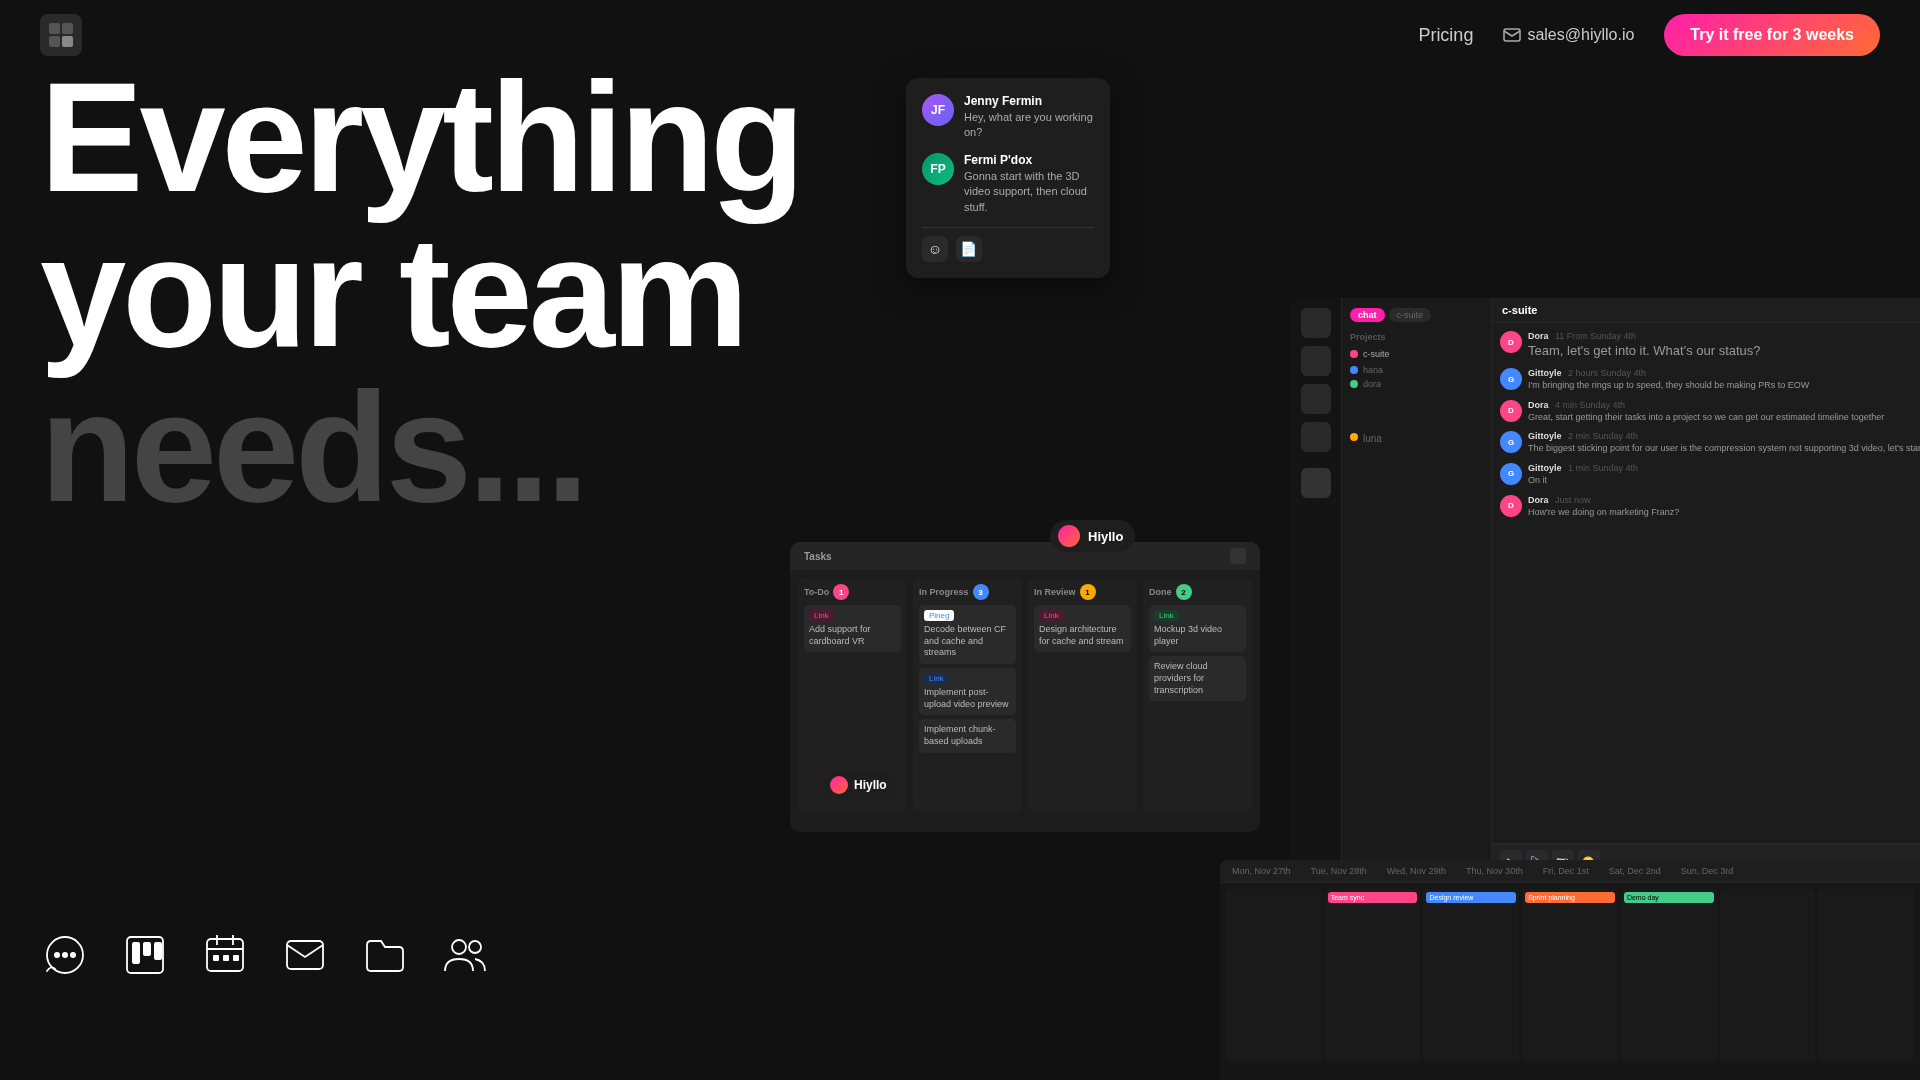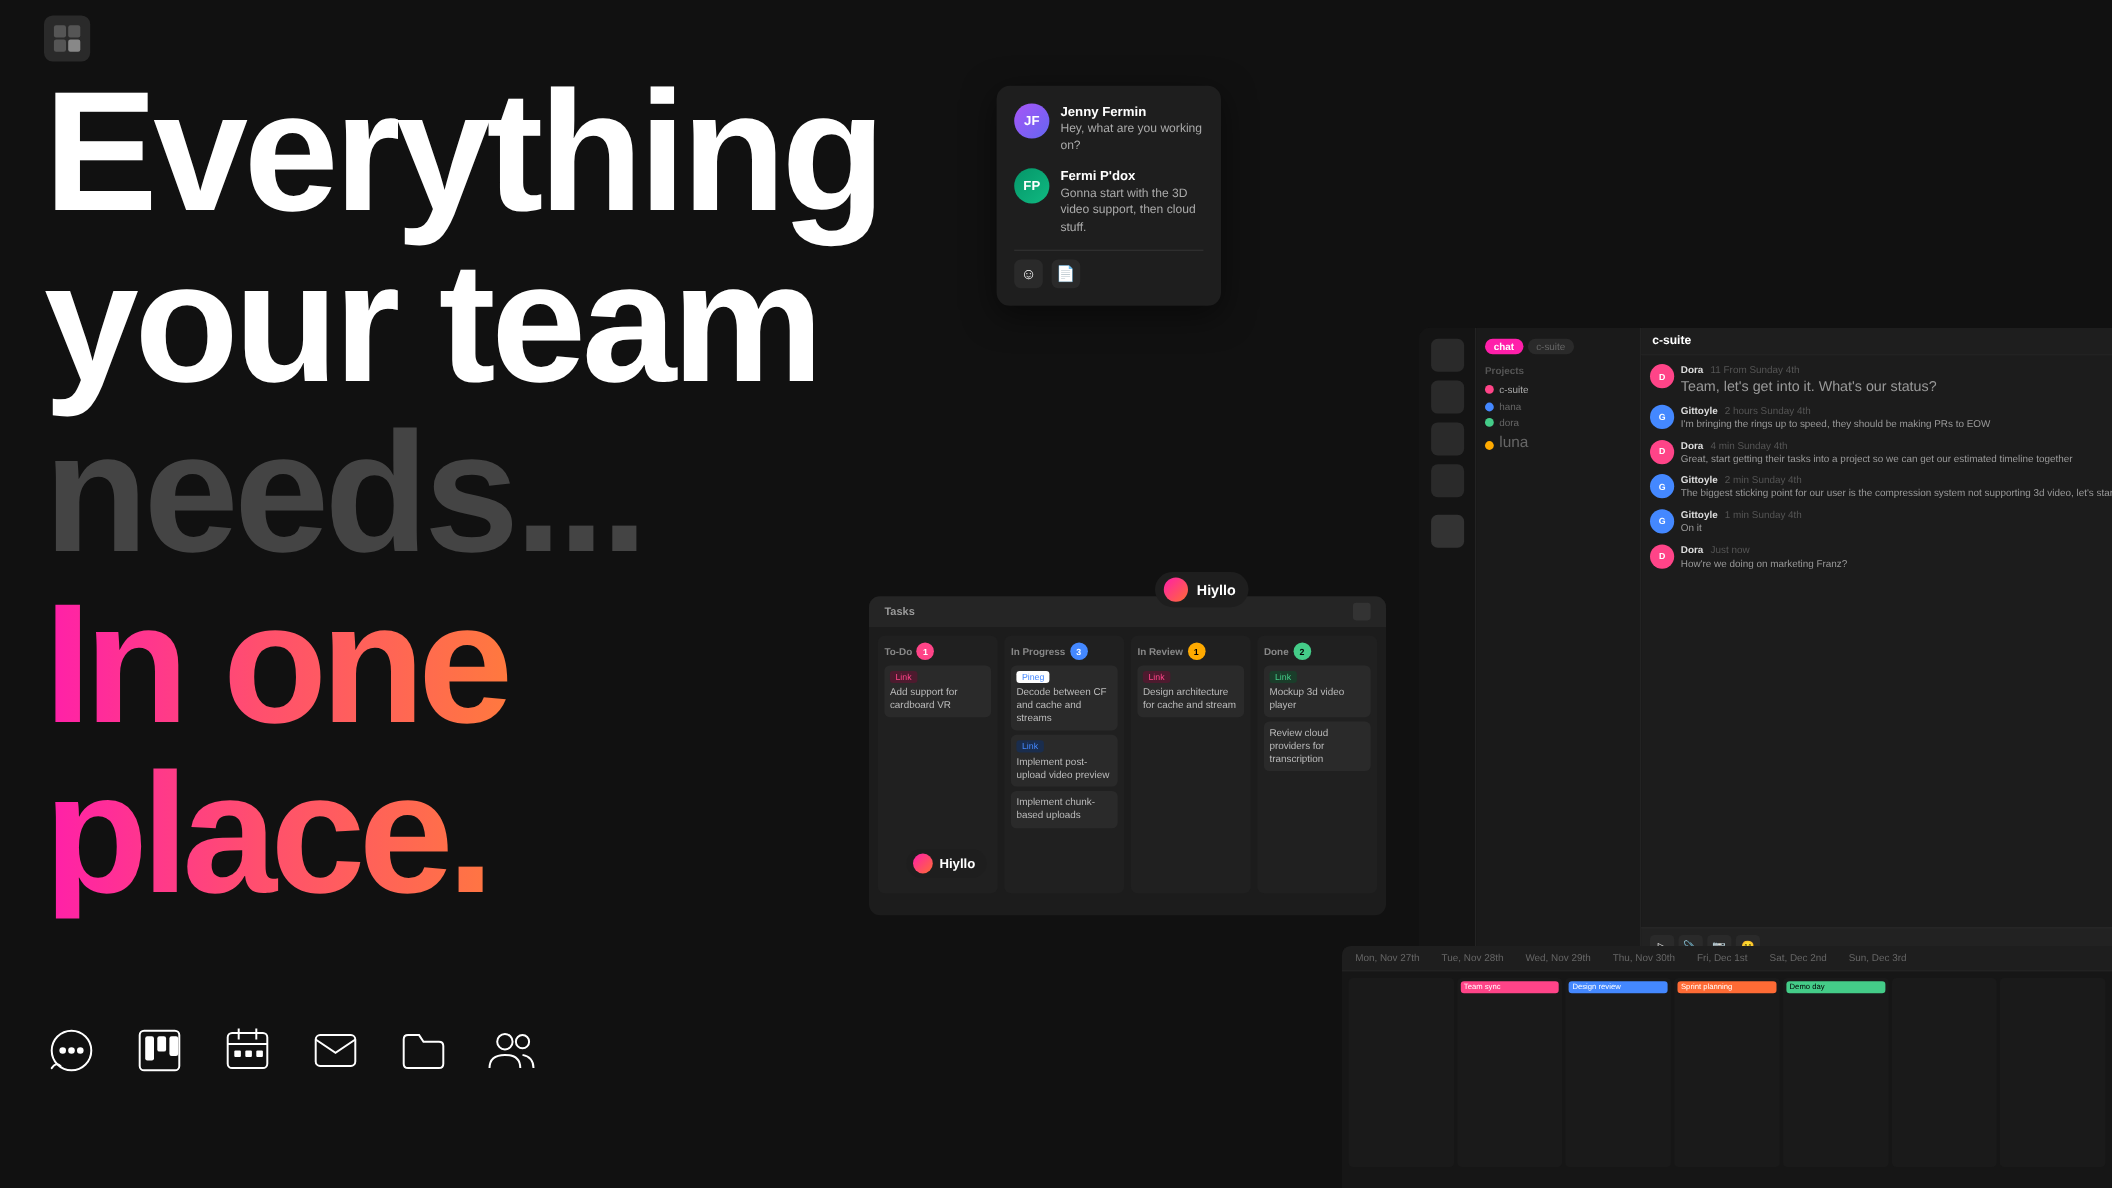--- a/index.html
+++ b/index.html
@@ -246,27 +246,39 @@
     <div class="logo-icon">
       <svg width="28" height="28" viewBox="0 0 28 28" fill="none">
         <rect x="2" y="2" width="11" height="11" rx="2" fill="#555"></rect>
         <rect x="15" y="2" width="11" height="11" rx="2" fill="#555"></rect>
         <rect x="2" y="15" width="11" height="11" rx="2" fill="#555"></rect>
         <rect x="15" y="15" width="11" height="11" rx="2" fill="#888"></rect>
       </svg>
     </div>
   </div>
 
+  <div class="nav-right">
+    <a class="nav-pricing">Pricing</a>
+
+    <div class="nav-email">
+      <svg width="18" height="14" viewBox="0 0 18 14" fill="none" stroke="#aaa" stroke-width="1.5">
+        <rect x="1" y="1" width="16" height="12" rx="2"></rect>
+        <path d="M1 3l8 5 8-5"></path>
+      </svg>
+      <span>sales@hiyllo.io</span>
+    </div>
+
+    <button class="nav-cta">Try it free for 3 weeks</button>
+  </div>
 </nav>
 
 <div class="hero">
   <div class="hero-line1">Everything</div>
   <div class="hero-line2">your team</div>
   <div class="hero-line3">needs...</div>
-  <div class="hero-line4">In one place.</div>
 </div>
 
 <div class="icons-row">
 
   <div class="feature-icon">
     <svg viewBox="0 0 44 44">
       <circle cx="22" cy="22" r="18"></circle>
       <circle cx="14" cy="22" r="3" fill="#fff" stroke="none"></circle>
       <circle cx="22" cy="22" r="3" fill="#fff" stroke="none"></circle>
       <circle cx="30" cy="22" r="3" fill="#fff" stroke="none"></circle>
@@ -358,21 +370,21 @@
     <div style="font-size:9px;color:#555;margin-bottom:5px;font-weight:600;">Projects</div>
     <div style="font-size:9px;color:#aaa;padding:2px 0;display:flex;align-items:center;gap:5px;">
       <span style="width:8px;height:8px;background:#ff4488;border-radius:50%;display:inline-block;"></span>c-suite
     </div>
     <div style="font-size:9px;color:#666;padding:2px 0;display:flex;align-items:center;gap:5px;margin-top:2px;">
       <span style="width:8px;height:8px;background:#4488ff;border-radius:50%;display:inline-block;"></span>hana
     </div>
     <div style="font-size:9px;color:#666;padding:2px 0;display:flex;align-items:center;gap:5px;">
       <span style="width:8px;height:8px;background:#44cc88;border-radius:50%;display:inline-block;"></span>dora
     </div>
-    <div style="font-size:14px;color:#666;padding:2px 0;display:flex;align-items:flex-end;gap:5px;">
+    <div style="font-size:10px;color:#666;padding:2px 0;display:flex;align-items:flex-start;gap:5px;margin-top:40px;">
       <span style="width:8px;height:8px;background:#ffaa00;border-radius:50%;display:inline-block;"></span>luna
     </div>
   </div>
 
   <div style="flex:1; display:flex; flex-direction:column; background:#1c1c1c;">
     <div style="background:#1e1e1e; padding:6px 10px; border-bottom:1px solid #252525; display:flex; align-items:center; gap:8px;">
       <span style="font-size:11px;color:#fff;font-weight:600;">c-suite</span>
     </div>
     <div style="flex:1;overflow:hidden;padding:8px;">
 

